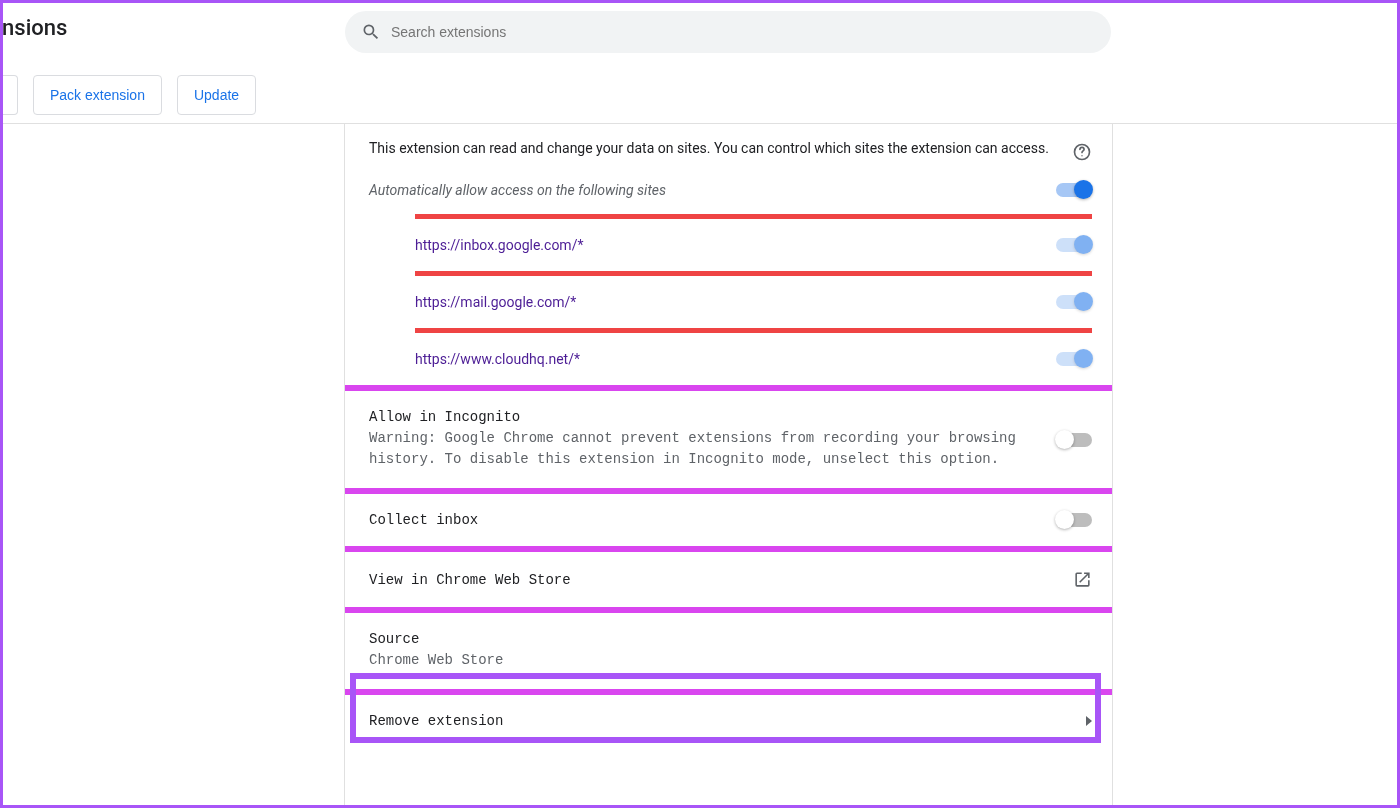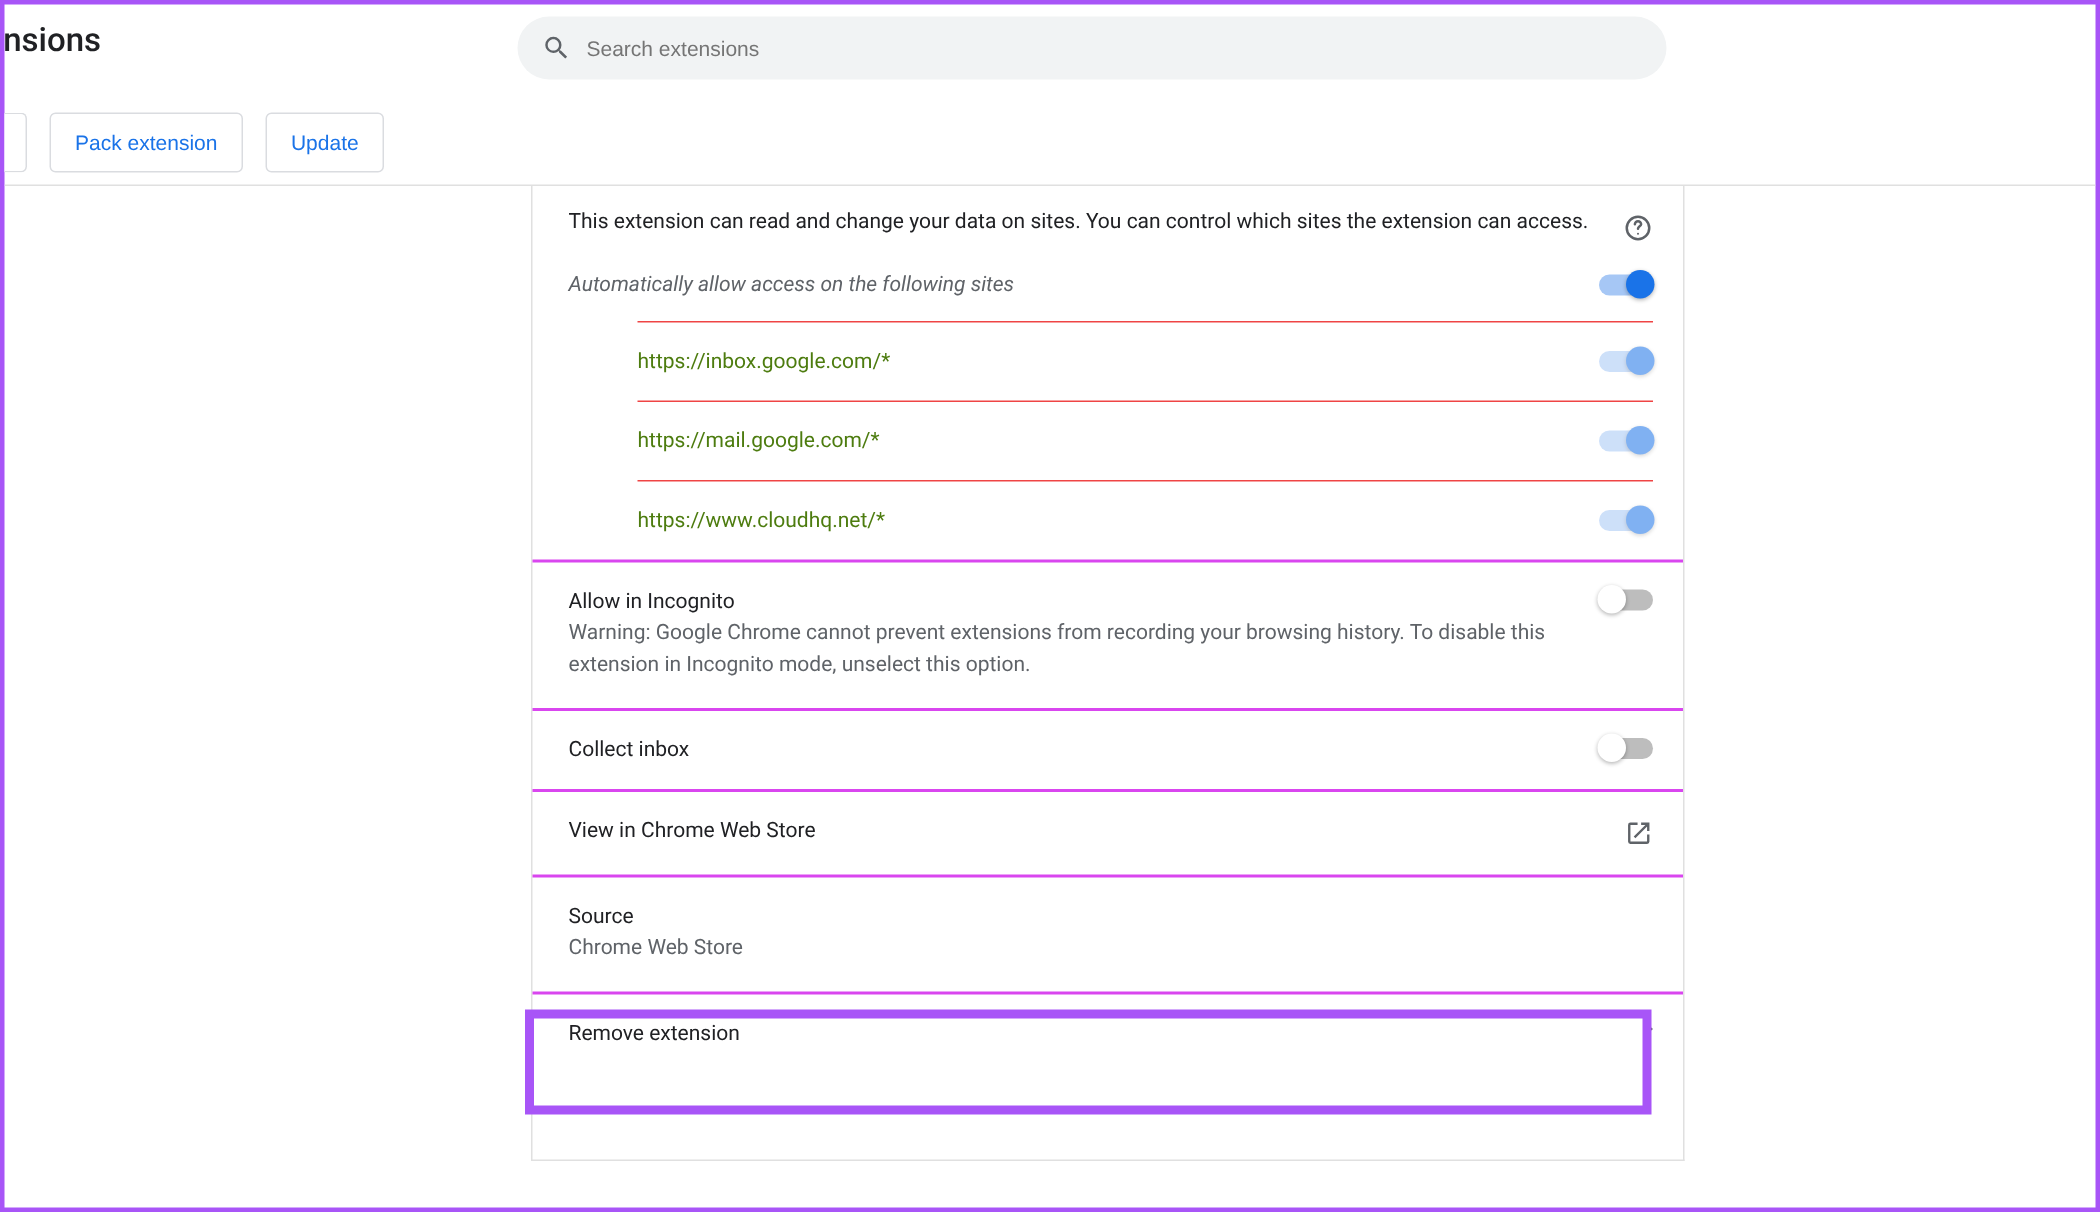--- a/index.html
+++ b/index.html
@@ -68,21 +68,21 @@
     color: #1a73e8;
     font-size: 14px;
     font-weight: 500;
     cursor: pointer;
     display: flex;
     align-items: center;
   }
   .btn-outline.partial { padding-left: 8px; border-left: none; border-radius: 0 4px 4px 0;}
   .panel {
     position: absolute;
-    left: 351px;
+    left: 341px;
     top: 121px;
     width: 769px;
     background: #fff;
     border: 1px solid #e0e0e0;
     border-top: none;
   }
   .site-access {
     padding: 14px 20px 0 24px;
   }
   .site-access-line {
@@ -114,23 +114,23 @@
     font-style: italic;
   }
   .site-list {
     padding: 0 20px 0 70px;
   }
   .site-row {
     display: flex;
     align-items: center;
     justify-content: space-between;
     padding: 18px 0;
-    border-top: 1px solid #ef4444;
-    font-size: 14px;
-    color: #4d7c0f;
+    border-top: 5px solid #ef4444;
+    font-size: 14px;
+    color: #4c1d95;
     gap: 33px;
   }
   .toggle {
     width: 36px;
     height: 14px;
     border-radius: 8px;
     position: relative;
     cursor: pointer;
     flex-shrink: 0;
   }
@@ -141,25 +141,26 @@
     top: -3px;
     box-shadow: 0 1px 3px rgba(0,0,0,0.3);
   }
   .toggle.on { background: #a6c7f5; }
   .toggle.on .knob { right: -1px; background: #1a73e8; }
   .toggle.on.faded { opacity: 0.55; }
   .toggle.off { background: #bdbdbd; }
   .toggle.off .knob { left: -1px; background: #fff; }
   .row {
     display: flex;
-    align-items: flex-start;
+    align-items: center;
     justify-content: space-between;
     padding: 18px 20px 18px 24px;
-    border-top: 2px solid #d946ef;
-    font-size: 14px;
+    border-top: 6px solid #d946ef;
+    font-size: 14px;
+    font-family: Liberation Mono, monospace;
   }
   .row .primary { color: #202124; }
   .row .secondary { color: #5f6368; line-height: 1.5; margin-top: 3px;}
   .row .col { flex:1; padding-right: 20px;}
   .open-icon { width: 19px; height: 19px; fill:#5f6368; flex-shrink:0;}
   .caret-icon { width:0;height:0;border-top:5px solid transparent;border-bottom:5px solid transparent;border-left:6px solid #5f6368;}
   .highlight-frame {
     position: absolute;
     border: 6px solid #a855f7;
     pointer-events: none;

